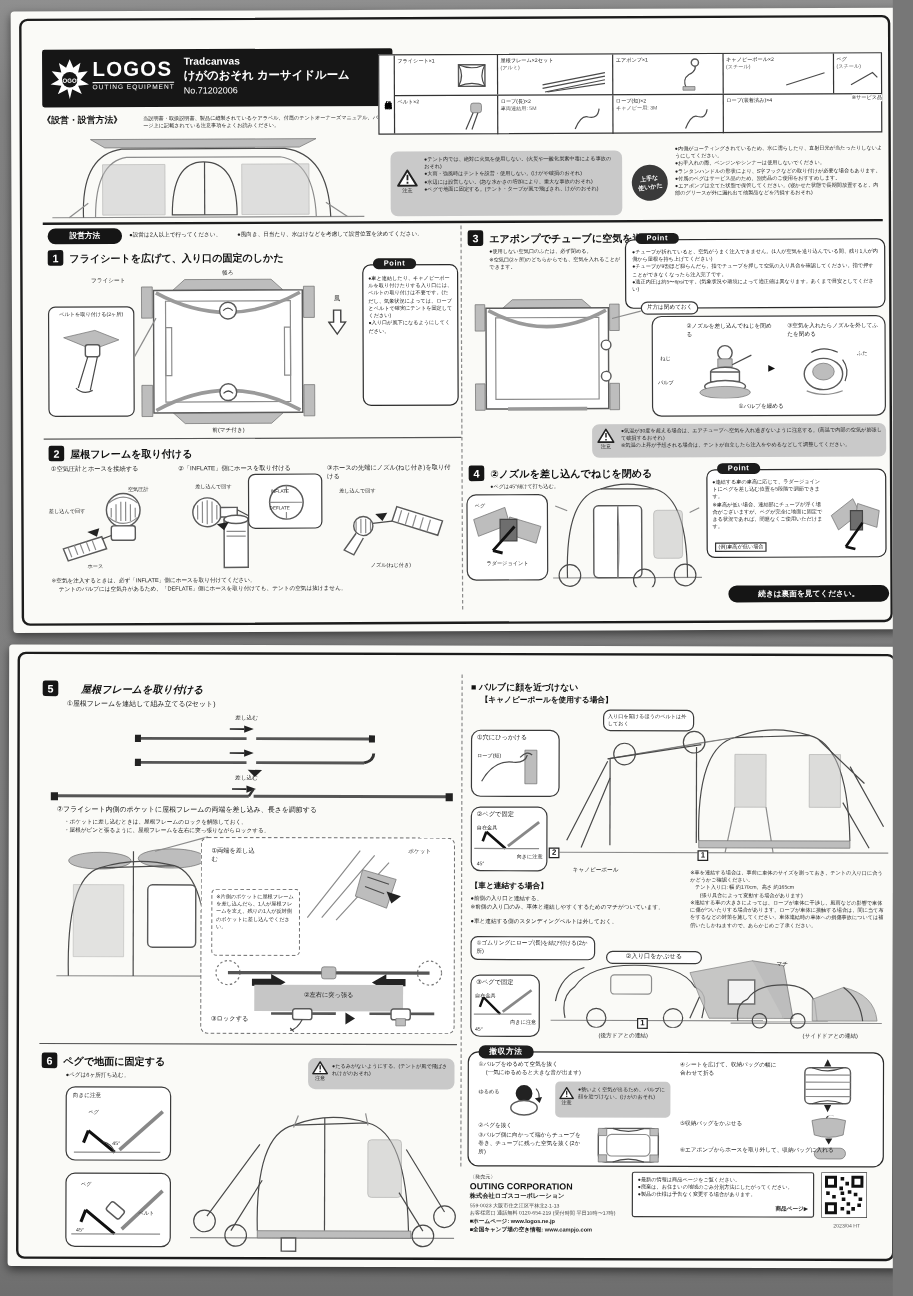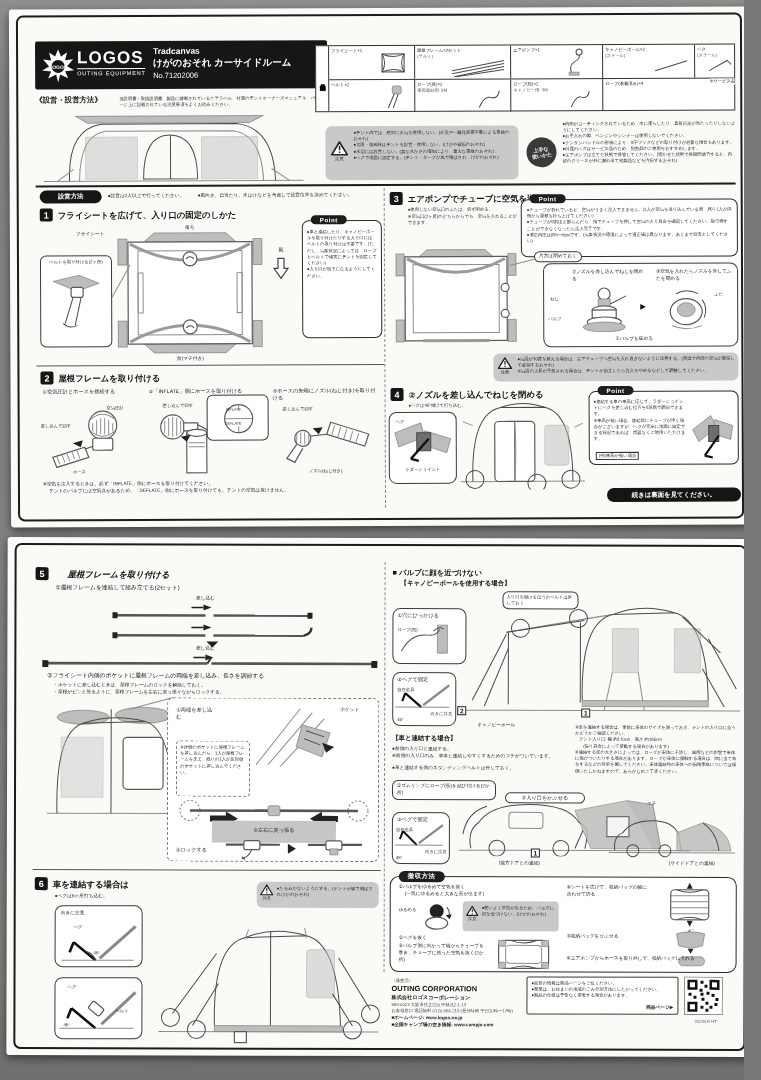--- a/index.html
+++ b/index.html
@@ -495,21 +495,21 @@
       <polygon points="72,12 64,7 64,17" fill="#222"></polygon>
       <line x1="84" y1="8" x2="138" y2="8" stroke="#555" stroke-width="2.2"></line>
           <rect x="102" y="4" width="16" height="9" rx="2" class="wf"></rect>
           <rect x="106" y="12" width="8" height="6" class="gf"></rect>
     </svg>
   </div>
 
   <div class="a hline" style="left:26px;top:332px;width:348px;height:1px;background:#555;"></div>
 
   <div class="a numbox" style="left:28px;top:340px;">6</div>
-  <div class="a b t8" style="left:46px;top:342px;">車を連結する場合は</div>
+  <div class="a b t8" style="left:46px;top:342px;">ペグで地面に固定する</div>
   <div class="a t45" style="left:48px;top:356px;">●ペグは6ヶ所打ち込む。</div>
 
   <div class="a gray" style="left:250px;top:344px;width:122px;height:26px;">
     <div class="a tri-wrap" style="left:3px;top:2px;">
       <svg width="14" height="12" viewBox="0 0 22 19">
             <path d="M11 2 L20.5 17.5 H1.5 Z" fill="#fff" stroke="#222" stroke-width="2" stroke-linejoin="round"></path>
             <rect x="10.2" y="6.5" width="1.8" height="5.5" fill="#222"></rect>
             <rect x="10.2" y="13.6" width="1.8" height="1.9" fill="#222"></rect>
           </svg>
       <div class="t4">注意</div>

